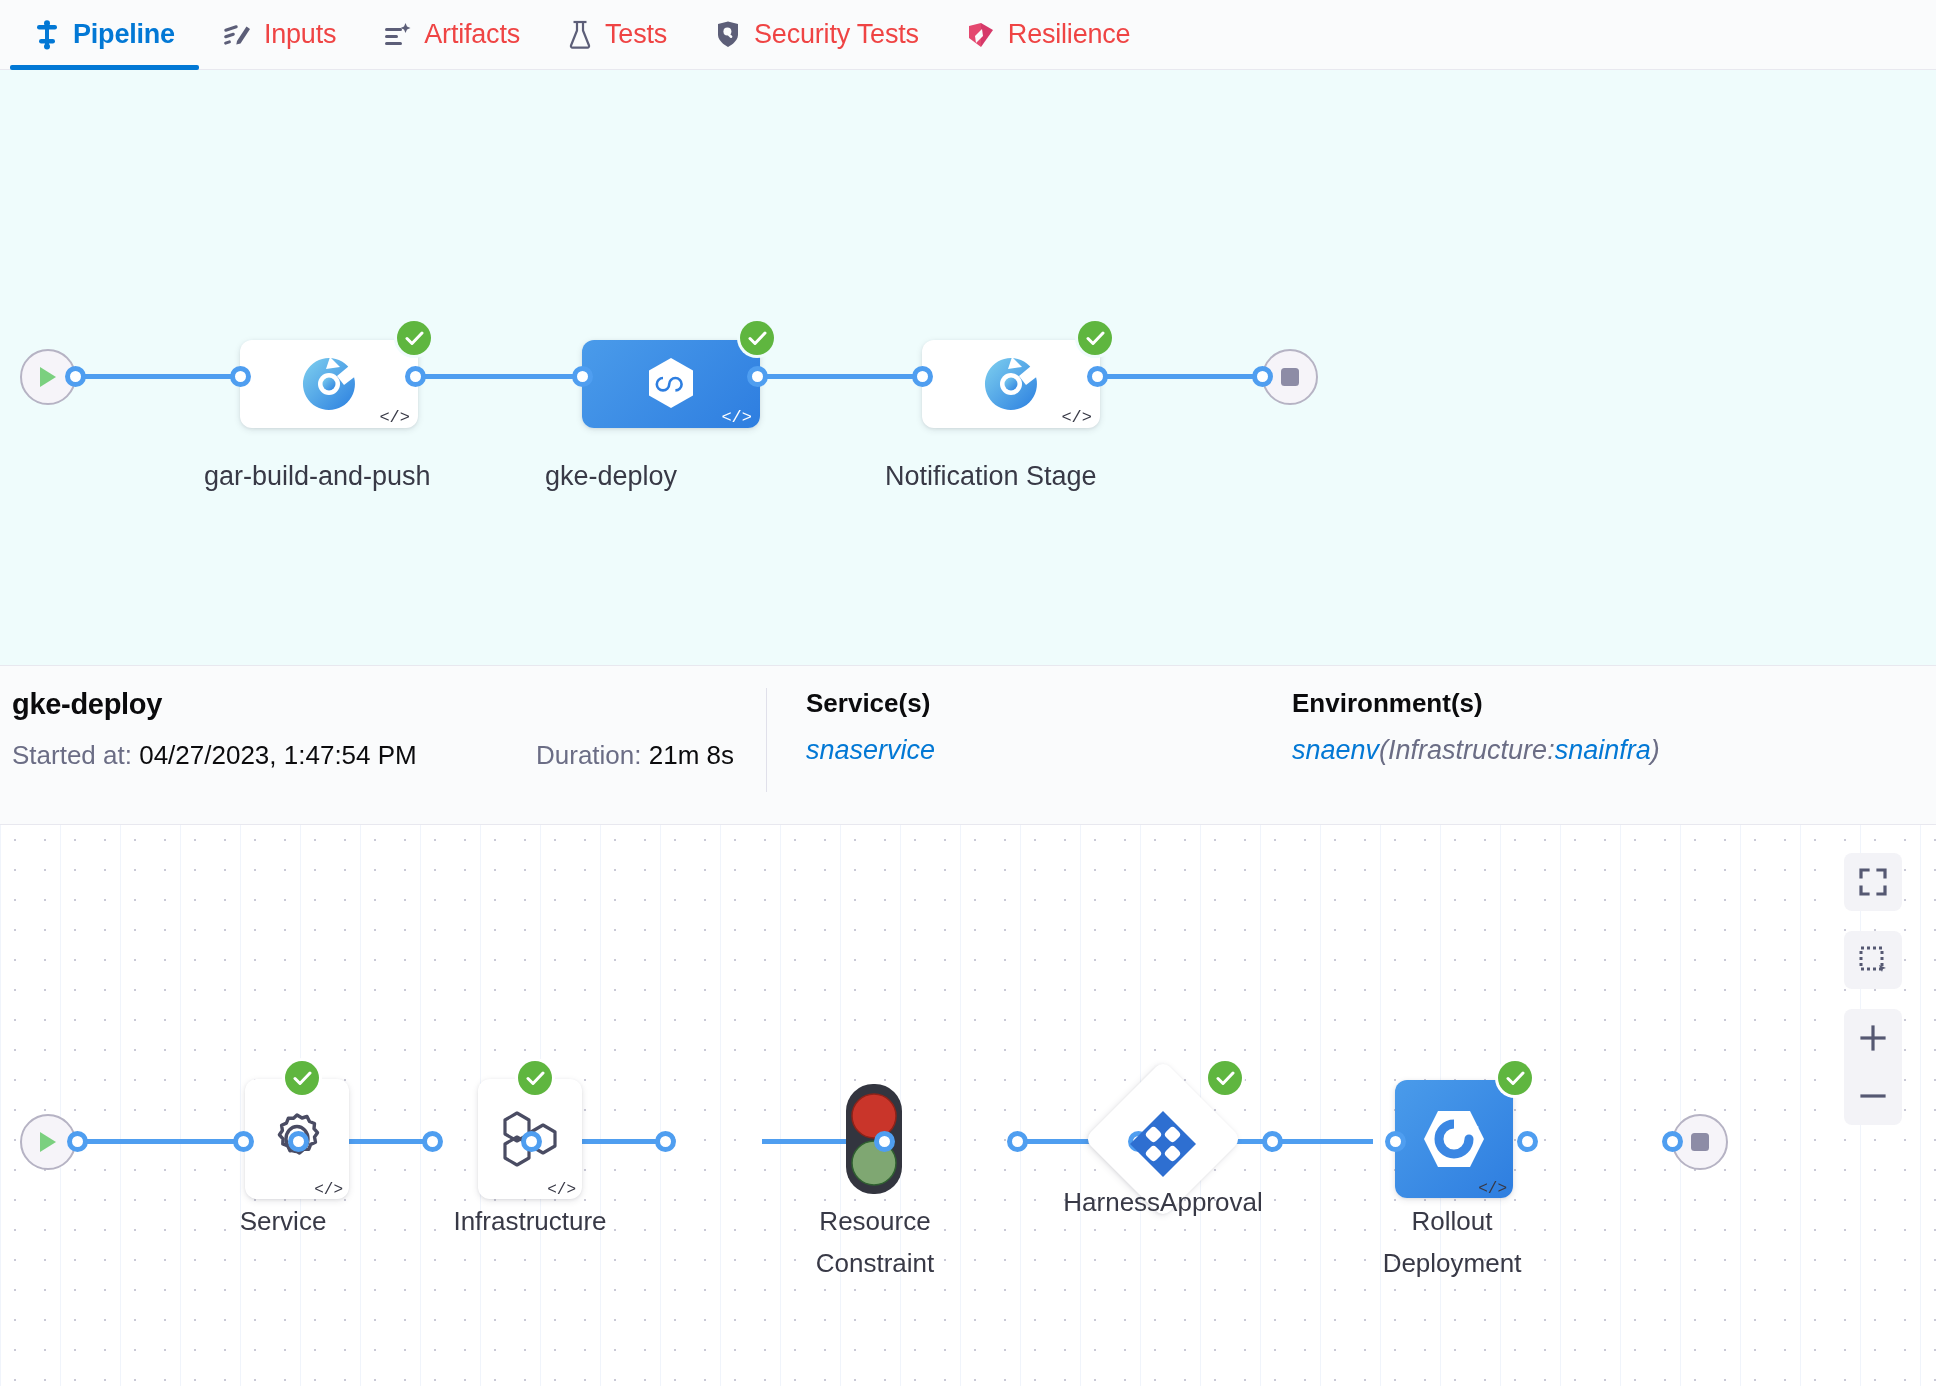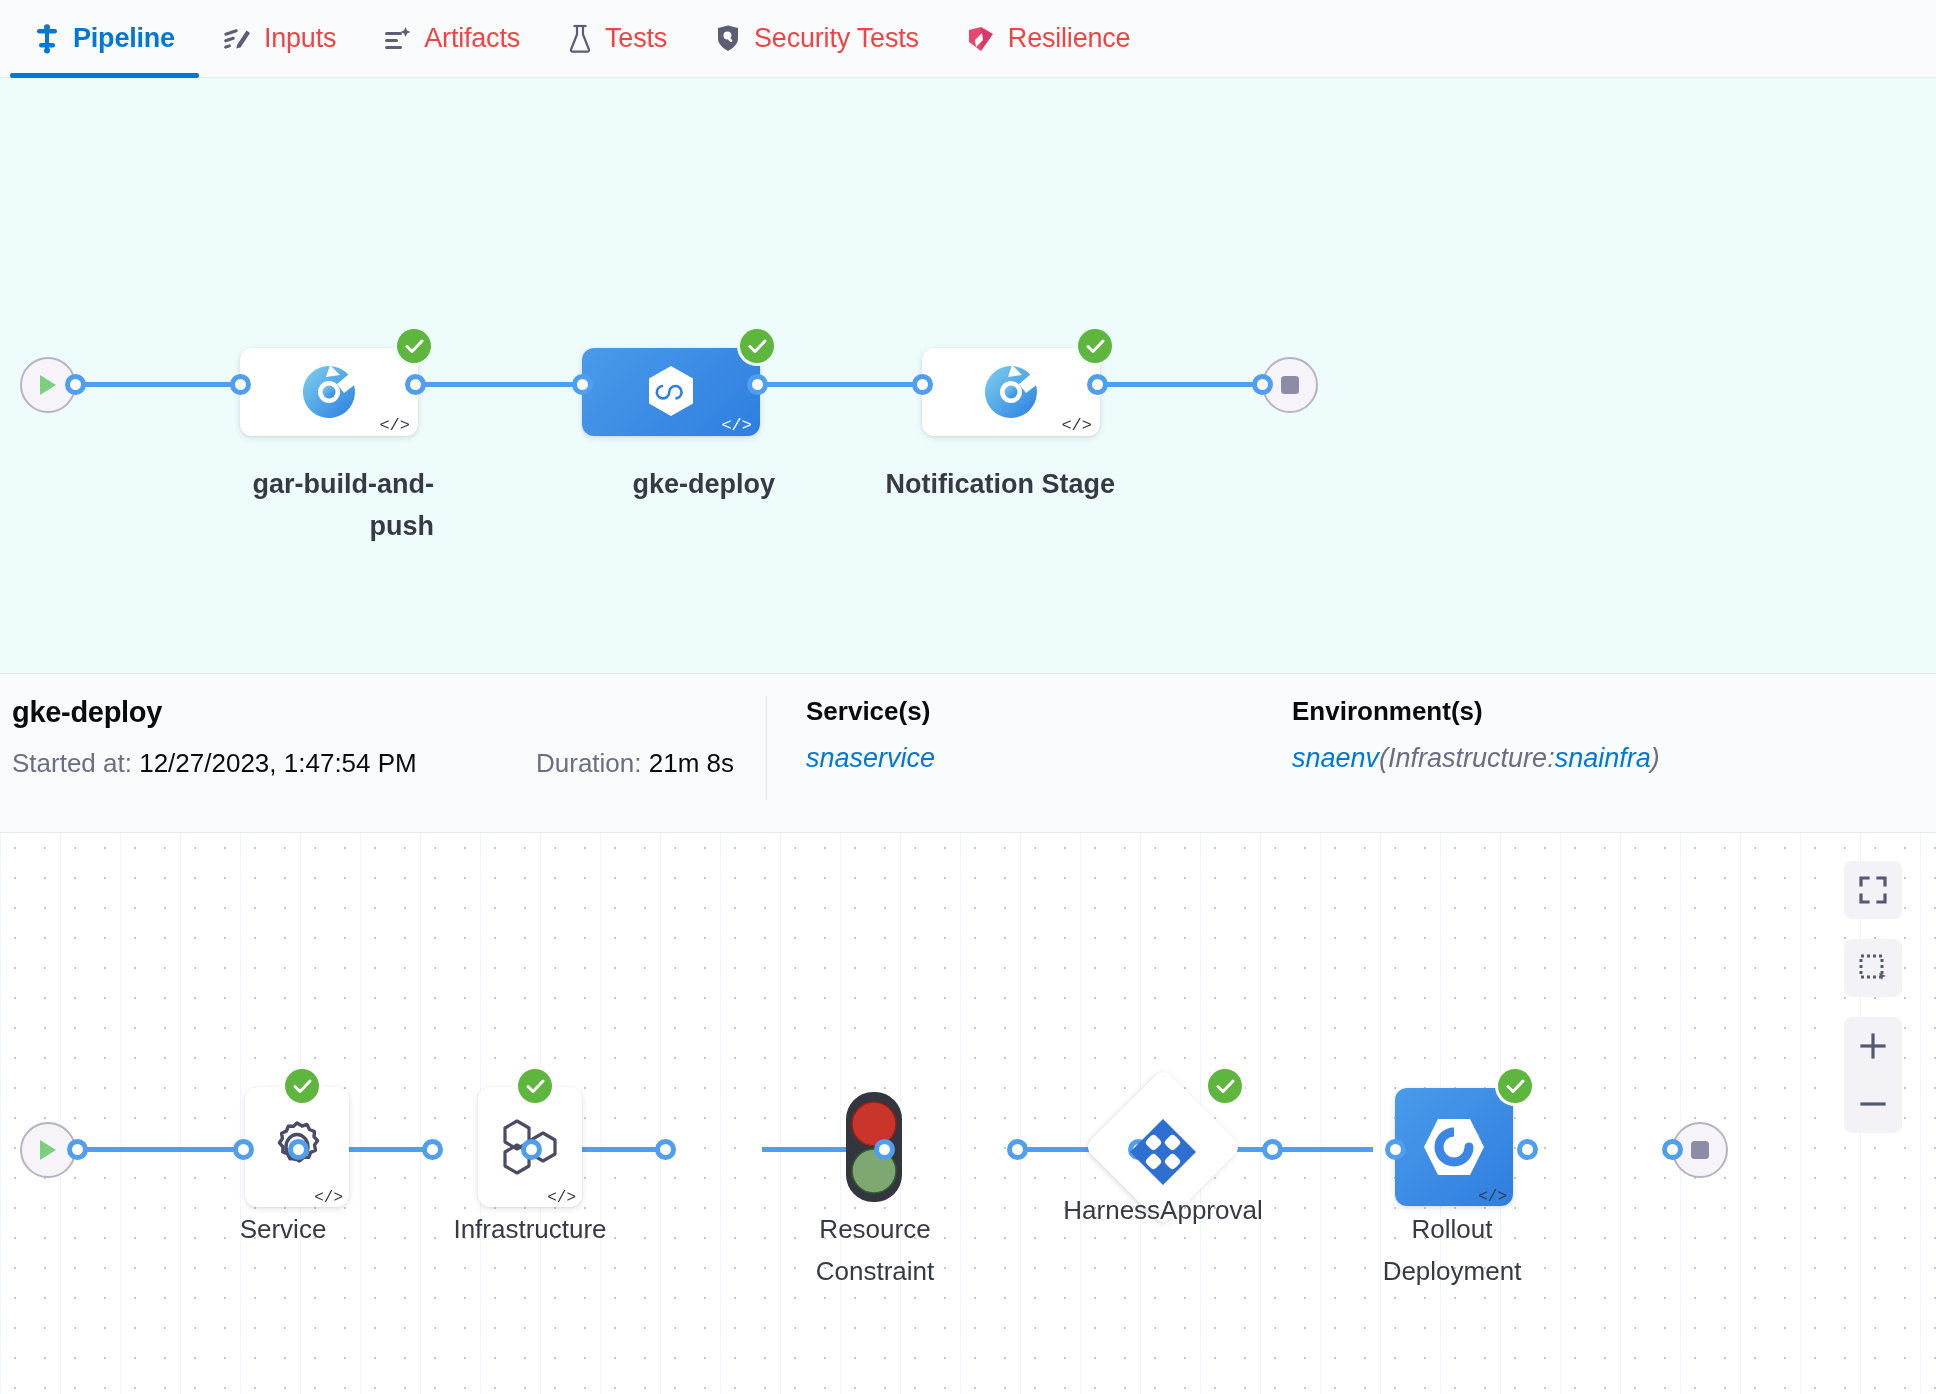--- a/index.html
+++ b/index.html
@@ -5,21 +5,21 @@
   * { box-sizing: border-box; margin: 0; padding: 0; }
   html, body {
     width: 1936px; height: 1394px;
     font-family: "Liberation Sans", sans-serif;
     background: #ffffff;
     overflow: hidden;
   }
 
   
   .tabbar {
-    height: 78px;
+    height: 70px;
     background: #fafbfc;
     border-bottom: 1px solid #e8e8ef;
     display: flex;
     align-items: stretch;
     padding-left: 10px;
     position: relative;
   }
   .tab {
     display: flex;
     align-items: center;
@@ -101,25 +101,24 @@
     background: #5fb63f;
     display: flex; align-items: center; justify-content: center;
     box-shadow: 0 0 0 3px #ffffff;
     z-index: 6;
   }
   .pipeline-canvas .status-badge { box-shadow: 0 0 0 3px #effcfc; }
 
   .stage-label {
     position: absolute;
     width: 230px;
-    text-align: right;
+    text-align: left;
     font-size: 27px;
     color: #383946;
     line-height: 42px;
-    font-weight: bold;
   }
 
   
   .infobar {
     position: relative;
     height: 160px;
     background: #fafbfc;
     border-bottom: 1px solid #e8e8ef;
     border-top: 1px solid #e8e8ef;
     padding: 22px 0 0 12px;
@@ -413,21 +412,21 @@
   <div class="dot" style="left:1087px;top:296px;"></div>
   <div class="dot" style="left:1252px;top:296px;"></div>
 </div>
 
 <div class="infobar">
   <div class="info-title">gke-deploy</div>
 
   <div class="info-meta-row">
     <span class="started">
       <span class="muted">Started at:</span>
-      <span class="val">12/27/2023, 1:47:54 PM</span>
+      <span class="val">04/27/2023, 1:47:54 PM</span>
     </span>
     <span class="duration">
       <span class="muted">Duration:</span>
       <span class="val">21m 8s</span>
     </span>
   </div>
 
   <div class="vsep"></div>
 
   <div class="col-service">

